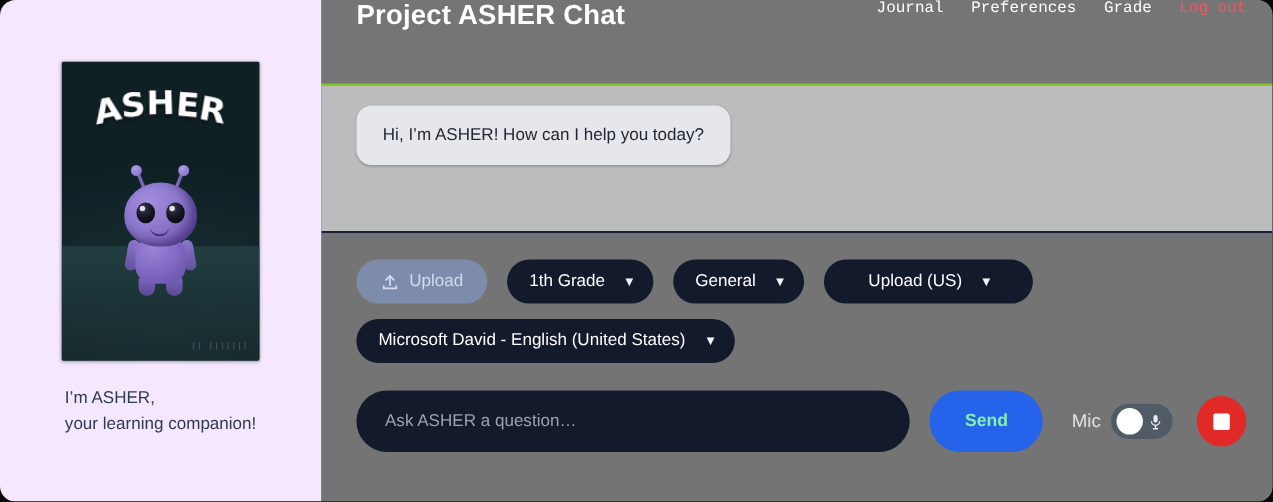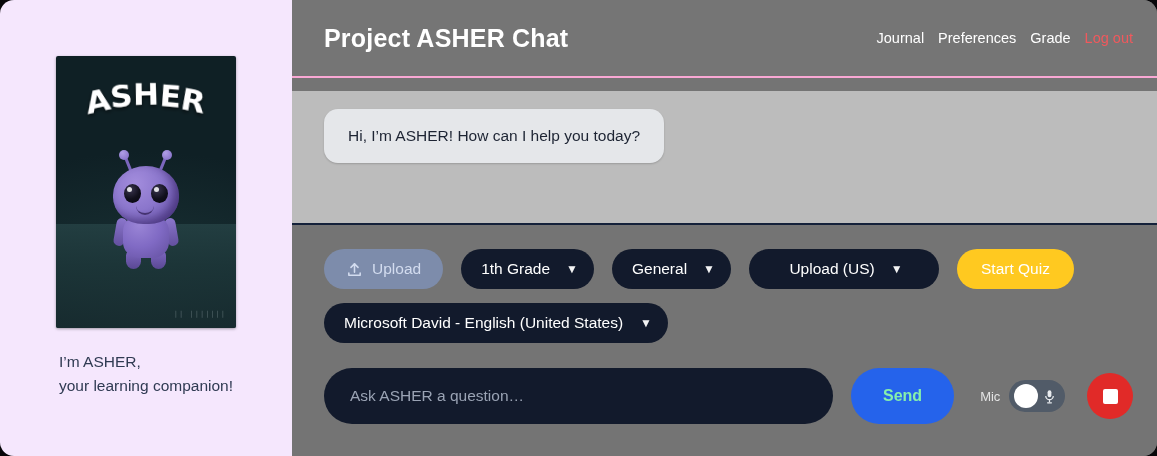--- a/index.html
+++ b/index.html
@@ -150,50 +150,50 @@
     flex-direction: column;
     border-radius: 0 14px 14px 0;
     overflow: hidden;
     background: #747474;
   }
   .header {
     height: 78px;
     flex: 0 0 78px;
     background: #757575;
     display: flex;
-    align-items: center;
+    align-items: flex-start;
     padding: 0 24px 0 32px;
-    border-bottom: 2px solid #f9a8d4;
+    border-bottom: 2px solid #84cc16;
   }
   .app-title {
     color: #ffffff;
     font-size: 25px;
     font-weight: bold;
     letter-spacing: .2px;
   }
   .nav {
     margin-left: auto;
     display: flex;
     align-items: center;
-    gap: 14px;
+    gap: 25px;
+    font-family: Liberation Mono, monospace;
   }
   .nav a {
     color: #ffffff;
     font-size: 14.5px;
     text-decoration: none;
   }
   .nav a.logout { color: #f0595d; }
 
   .chat-area {
     flex: 0 0 134px;
     background: #bcbcbc;
     padding: 18px 24px 0 32px;
     border-bottom: 2px solid #14213a;
     overflow: hidden;
-    margin-top: 13px;
   }
   .bubble {
     display: inline-block;
     max-width: 70%;
     background: #e5e7ea;
     color: #1d2433;
     font-size: 15.5px;
     padding: 18px 24px;
     border-radius: 14px;
     box-shadow: 0 1px 2px rgba(0,0,0,.18);
@@ -281,21 +281,21 @@
     font-size: 16px;
     border: none;
     cursor: pointer;
   }
   .mic-wrap {
     margin-left: 26px;
     display: flex;
     align-items: center;
     gap: 9px;
   }
-  .mic-label { color: #e3e3e3; font-size: 13px; }
+  .mic-label { color: #e3e3e3; font-size: 17px; }
   .mic-toggle {
     width: 56px; height: 32px;
     border-radius: 16px;
     background: #515b68;
     display: flex;
     align-items: center;
     padding: 0 5px;
     gap: 4px;
     cursor: pointer;
   }
@@ -401,21 +401,20 @@
         <div class="pill select sel-subject">
           <span class="lbl">General</span>
           <span class="chev">▼</span>
         </div>
 
         <div class="pill select sel-lang">
           <span class="lbl">Upload (US)</span>
           <span class="chev">▼</span>
         </div>
 
-        <button class="pill btn-quiz">Start Quiz</button>
       </div>
 
       <div class="row r2">
         <div class="pill select sel-voice">
           <span class="lbl">Microsoft David - English (United States)</span>
           <span class="chev">▼</span>
         </div>
       </div>
 
       <div class="row r3">

